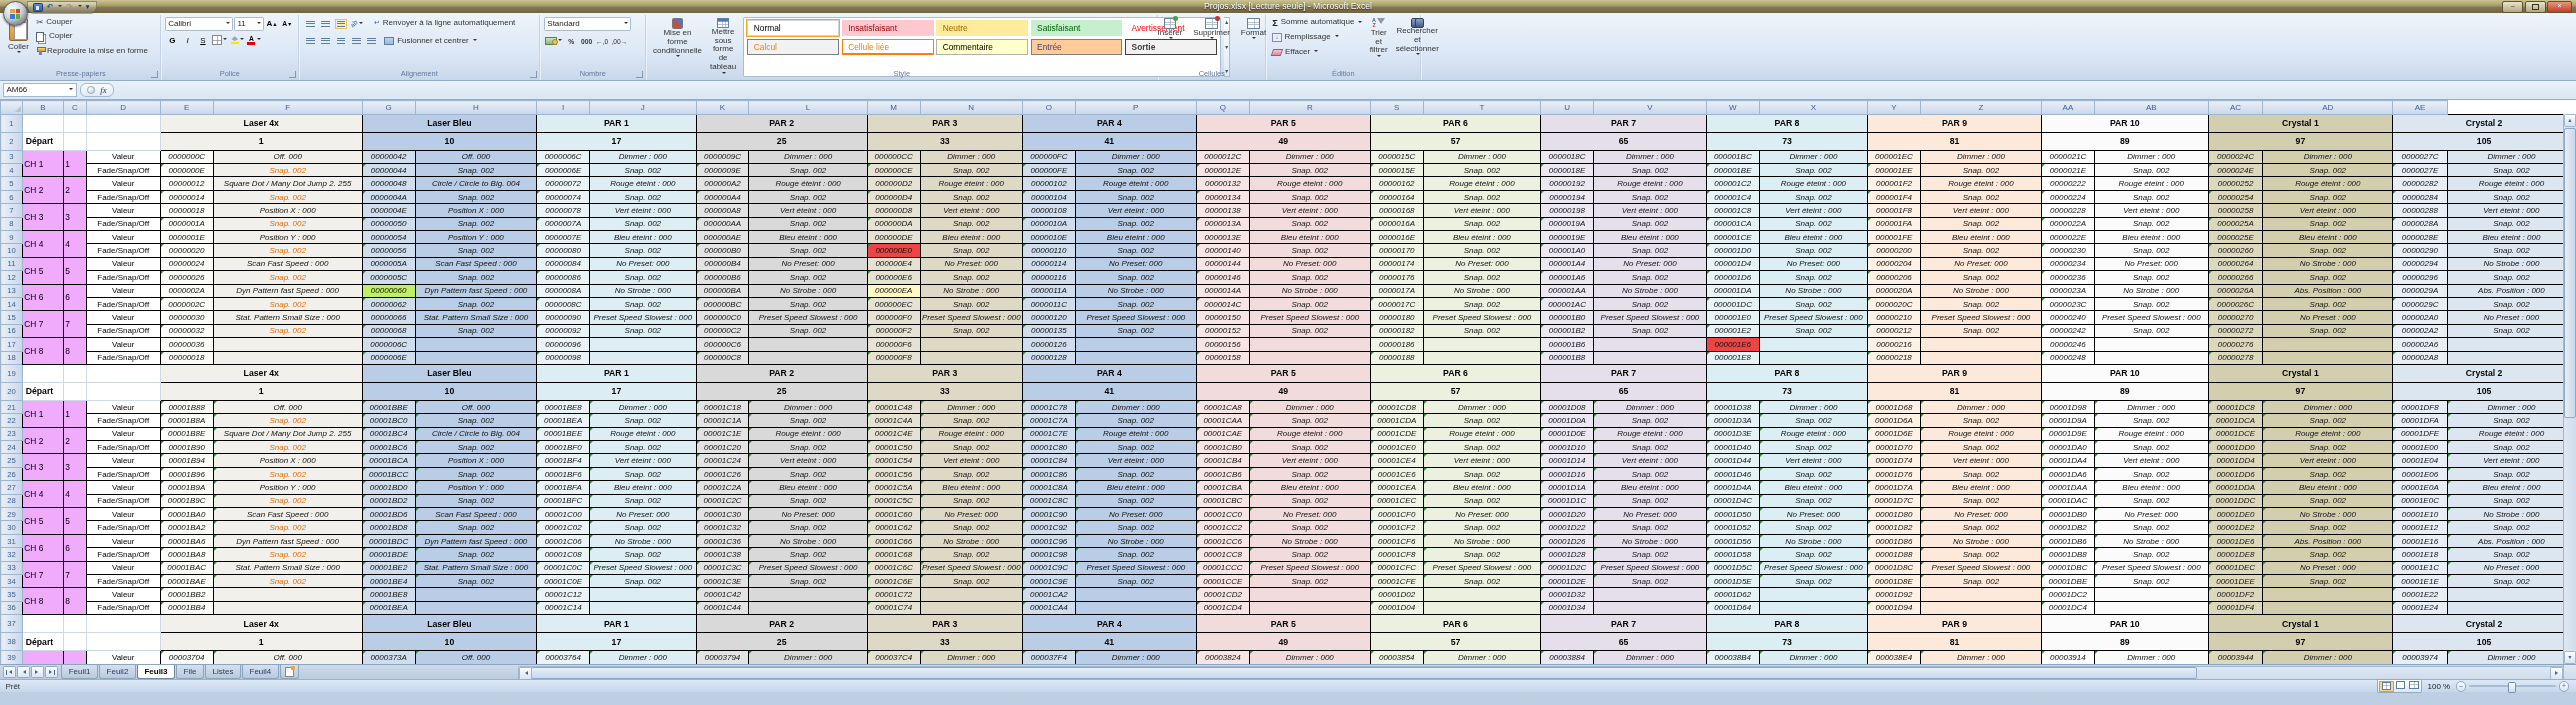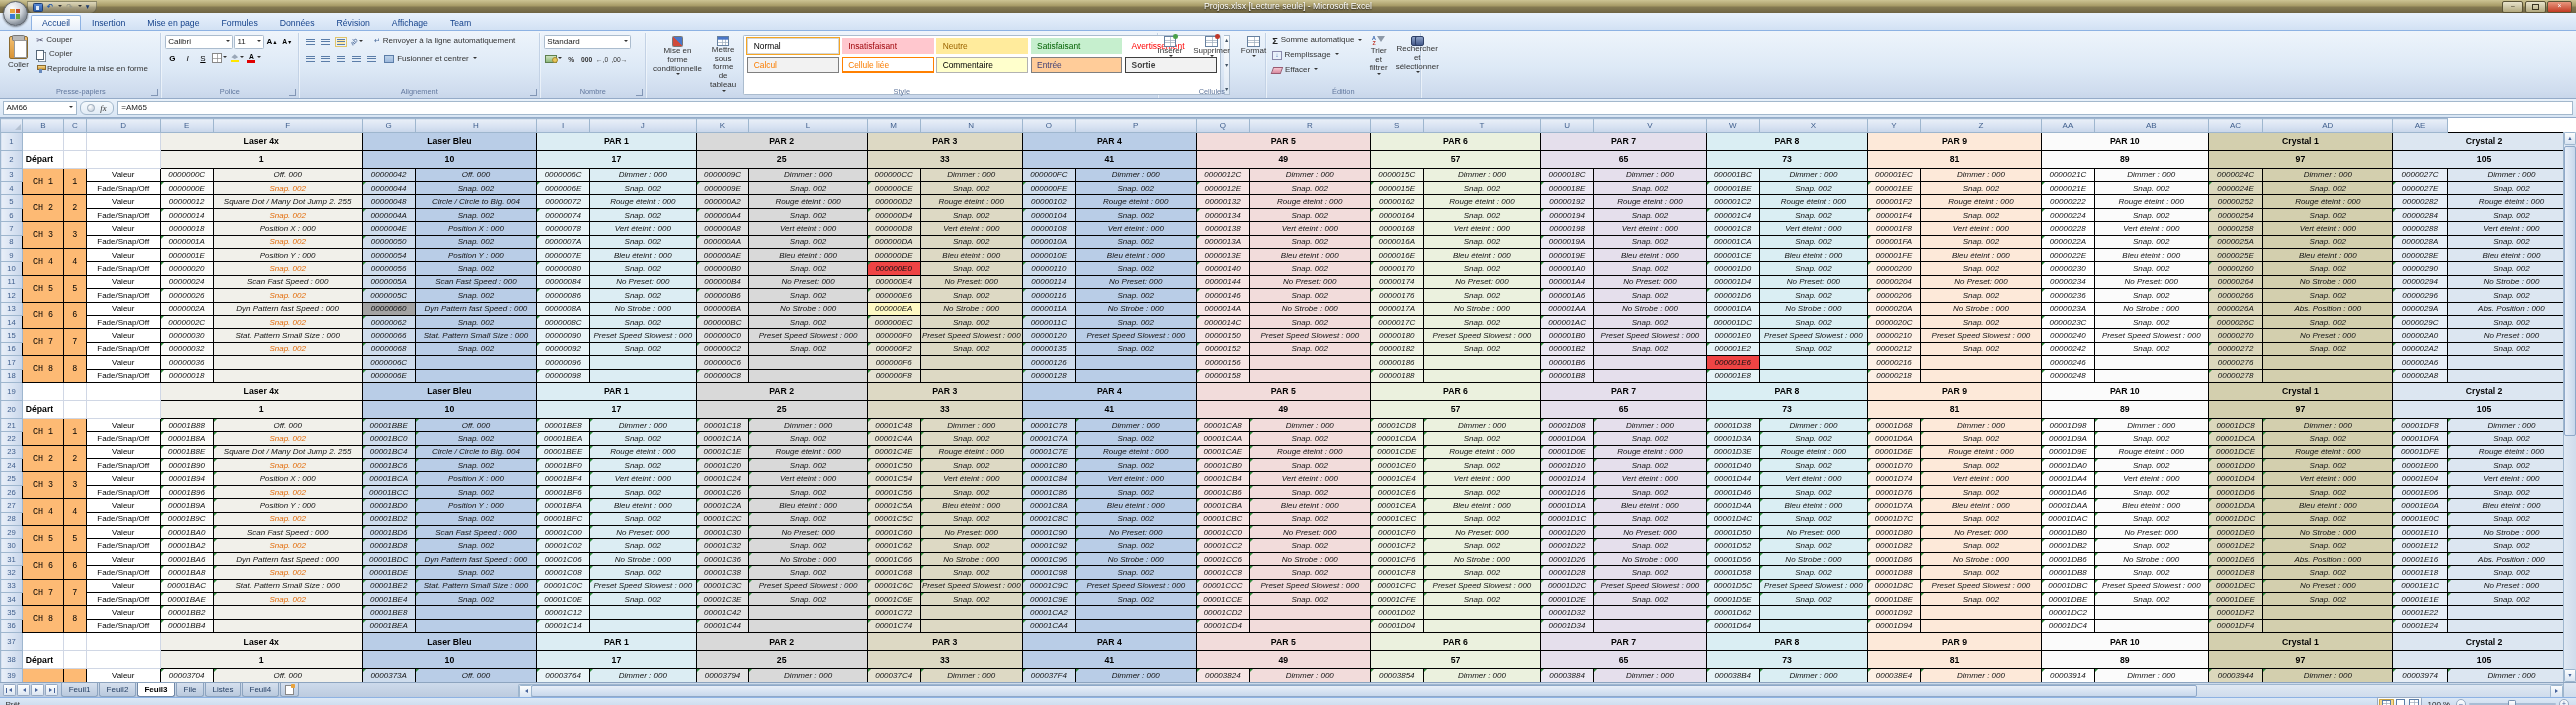--- a/index.html
+++ b/index.html
@@ -95,21 +95,21 @@
   
   .gridwrap{position:relative;height:564px;overflow:hidden;background:#fff;}
   table.sheet{border-collapse:collapse;table-layout:fixed;}
   .sheet th,.sheet td{padding:0 1.3px;overflow:hidden;white-space:nowrap;box-sizing:border-box;}
   .sheet th{height:13.4px;background:linear-gradient(#e9eff8,#d6e1f1 60%,#c8d6ea);border:0.7px solid #9eb6ce;font-weight:normal;font-size:8px;color:#3f5e8c;text-align:center;}
   .sheet td.gut{background:linear-gradient(90deg,#e9eff8,#d6e1f1 60%,#c8d6ea);border:0.7px solid #9eb6ce;font-size:7.7px;color:#3f5e8c;text-align:center;}
   .corner-tri{position:absolute;right:1.3px;bottom:1.3px;width:0;height:0;border-left:6px solid transparent;border-bottom:6px solid #b5c2d2;}
   tr.hr{height:18px;} tr.dr{height:13.4px;}
   td.lc{background:#fff;border:0.7px solid #d0d7e5;font-size:8.7px;color:#000;}
   td.hc{border:1.3px solid #000;font-weight:bold;font-size:8.7px;text-align:center;color:#000;}
-  td.chA,td.chB{background:#fdba74;border:1.3px solid #000;text-align:center;font-size:8.4px;font-family:Liberation Mono, monospace;}
+  td.chA,td.chB{background:#f0abfc;border:1.3px solid #000;text-align:left;font-size:8.4px;}
   td.lbl{background:#fff;border:0.7px solid #000;text-align:center;font-size:8px;}
   td.dcell{border:0.7px solid #000;text-align:center;font-size:8px;font-style:italic;color:#111;position:relative;}
   td.hx{border-left:1.3px solid #000;}
   tr.vr>td.dcell,tr.vr>td.lbl{border-top:1.3px solid #000;}
   tr.vr>td.chA,tr.vr>td.chB{border-top:1.3px solid #000;}
   tr.fr>td{border-bottom-color:#000;}
   td.org{color:#e36c0a;}
   td.w:before{content:"";position:absolute;left:0;top:0;border-top:3.4px solid #2e8b3a;border-right:3.4px solid transparent;}
   .vscroll{position:absolute;top:13.4px;right:0;width:12px;bottom:0;background:linear-gradient(90deg,#dfe8f3,#cfdcec);border-left:0.7px solid #9eb6ce;display:flex;flex-direction:column;align-items:center;}
   .sb-arrow{width:10.7px;height:10.7px;background:linear-gradient(#fdfefe,#d8e4f2);border:0.7px solid #9eb6ce;font-size:5.4px;color:#44629a;text-align:center;line-height:10px;border-radius:1.3px;margin:0.7px 0;}
@@ -171,32 +171,20 @@
 
   <div class="orb">
     <div class="orb-grid">
       <i style="background:#e8a33d"></i>
         <i style="background:#c54b2c"></i>
         <i style="background:#3b7bd4"></i>
         <i style="background:#67a73e"></i>
     </div>
   </div>
 
-  <div class="tabrow">
-    <div id="rtabs" style="display:flex;align-items:flex-end;">
-        <div class="rtab active">Accueil</div>
-        <div class="rtab">Insertion</div>
-        <div class="rtab">Mise en page</div>
-        <div class="rtab">Formules</div>
-        <div class="rtab">Données</div>
-        <div class="rtab">Révision</div>
-        <div class="rtab">Affichage</div>
-        <div class="rtab">Team</div>
-      </div>
-  </div>
 
   <div class="ribbon">
 
     <div class="rgroup" style="width:151px">
       <div class="gbody">
         <div class="bigbtn">
           <span class="ic-paste"></span>
           <span>Coller</span>
             <span class="car"></span>
         </div>
@@ -442,23 +430,20 @@
 
   <div class="fbar">
     <div class="namebox">
         <span>AM66</span>
         <span class="car"></span>
       </div>
     <div class="fxpill">
       <span class="fxdot"></span>
       <span class="fx">fx</span>
     </div>
-    <div class="fvalue">
-        <span>=AM65</span>
-      </div>
   </div>
 
   <div class="gridwrap">
     <div id="gridtable">
         <table class="sheet">
           <colgroup>
             <col style="width:23px">
             <col style="width:42px">
             <col style="width:24px">
             <col style="width:76px">
@@ -897,21 +882,21 @@
               <td class="dcell hx w" style="background:#e7eef6">00000296</td>
               <td class="dcell" style="background:#dce6f1">Snap. 002</td>
             </tr>
             <tr class="dr vr">
               <td class="gut">13</td>
               <td class="chA" rowspan="2">CH 6</td>
               <td class="chB" rowspan="2">6</td>
               <td class="lbl">Valeur</td>
               <td class="dcell hx" style="background:#fbfbf8">0000002A</td>
               <td class="dcell" style="background:#f1f0ea">Dyn Pattern fast Speed : 000</td>
-              <td class="dcell hx" style="background:#a3a3a3">00000060</td>
+              <td class="dcell hx" style="background:#bef264">00000060</td>
               <td class="dcell" style="background:#b9cde7">Dyn Pattern fast Speed : 000</td>
               <td class="dcell hx" style="background:#eaf4f7">0000008A</td>
               <td class="dcell" style="background:#dcedf3">No Strobe : 000</td>
               <td class="dcell hx" style="background:#e3e3e3">000000BA</td>
               <td class="dcell" style="background:#d9d9d9">No Strobe : 000</td>
               <td class="dcell hx" style="background:#fef9c3">000000EA</td>
               <td class="dcell" style="background:#ddd9c4">No Strobe : 000</td>
               <td class="dcell hx" style="background:#cfdded">0000011A</td>
               <td class="dcell" style="background:#b9cde7">No Strobe : 000</td>
               <td class="dcell hx" style="background:#f6e5e4">0000014A</td>

